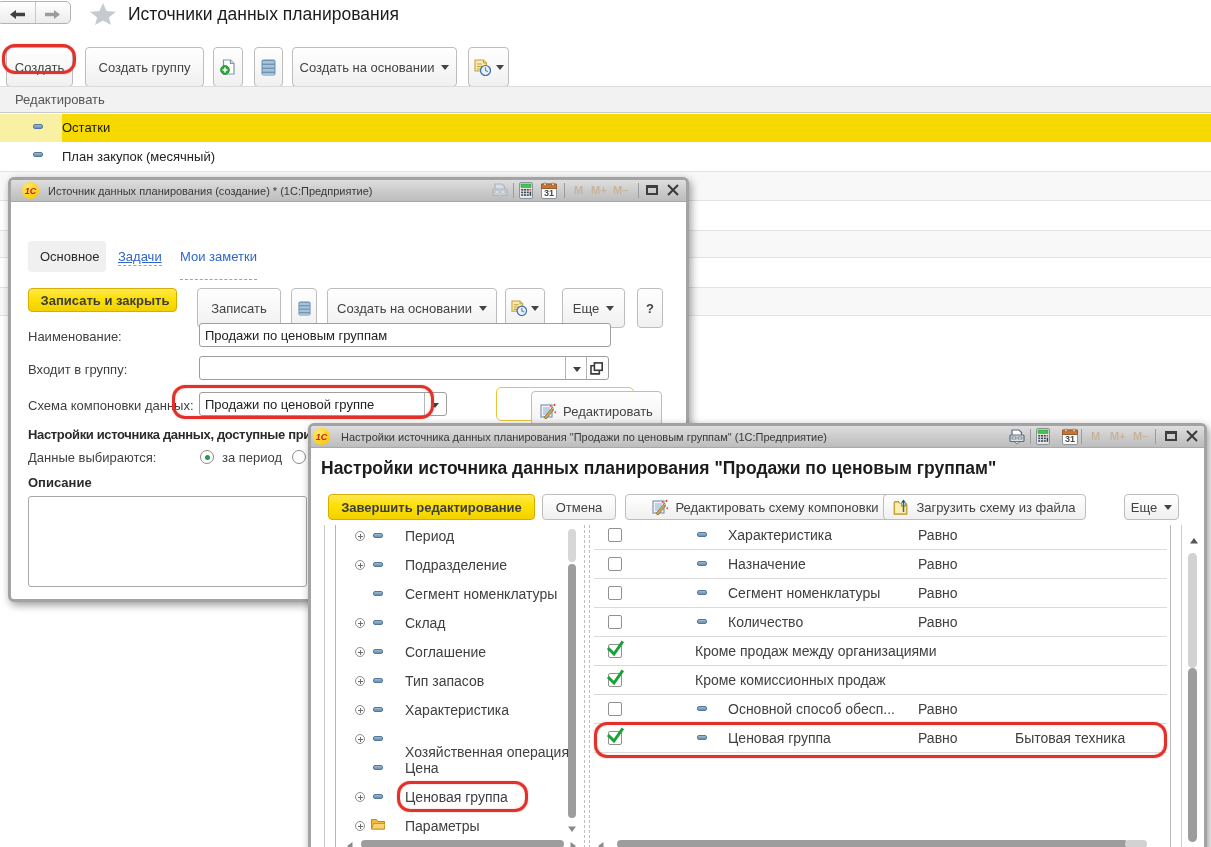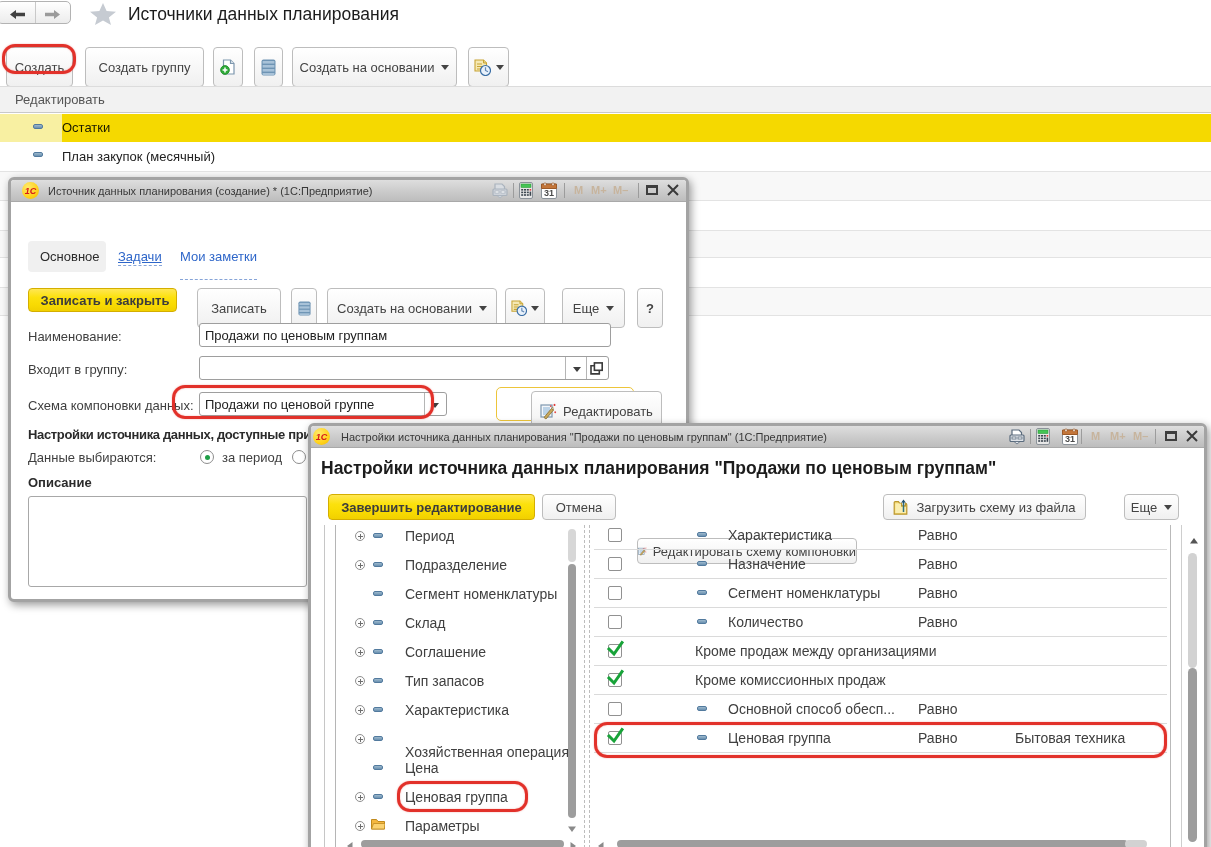--- a/index.html
+++ b/index.html
@@ -268,21 +268,21 @@
       <div class="tsep" style="left:844px;"></div>
       <div class="abs" style="left:854px; top:5px; width:12px; height:10px; border:2px solid #3e3e3e; border-top-width:3px;"></div>
       <svg class="abs" style="left:875px; top:4px;" width="12" height="12" viewBox="0 0 12 12">
           <path d="M1 1 L11 11 M11 1 L1 11" stroke="#3a3a3a" stroke-width="2"></path>
         </svg>
     </div>
     <div class="abs" style="left:10px; top:32px; font-size:17.5px; font-weight:bold; color:#1c1c1c;">Настройки источника данных планирования "Продажи по ценовым группам"</div>
 
     <div class="yellowbtn" style="left:17px; top:68px; width:207px; height:26px;">Завершить редактирование</div>
     <div class="btn" style="left:231px; top:68px; width:74px; height:26px;">Отмена</div>
-    <div class="btn" style="left:326px; top:68px; width:220px; height:26px;margin-top:44px;">
+    <div class="btn" style="left:314px; top:68px; width:281px; height:26px;">
       <svg width="17" height="17" viewBox="0 0 17 17" style="margin-right:6px;">
           <rect x="1" y="2" width="11" height="12" fill="#f2f6fa" stroke="#7d97ae" stroke-width="1.2"></rect>
           <path d="M3 5 H10 M3 7 H10 M3 9 H10 M3 11 H8" stroke="#86b0d4" stroke-width="1"></path>
           <path d="M4 14.5 L11.5 5.5 L13.5 7 L6 16 Z" fill="#c9a95c" stroke="#8a6d2f" stroke-width="0.8"></path>
           <path d="M11.5 5.5 L13.5 7 L12.8 3.8 Z" fill="#e8e2d2" stroke="#8a6d2f" stroke-width="0.6"></path>
           <path d="M10.2 2.6 l1 1 m-1 0 l1 -1" stroke="#e03a3a" stroke-width="1.1"></path>
           <path d="M13.8 1.2 l1.4 1.4 m-1.4 0 l1.4 -1.4" stroke="#e03a3a" stroke-width="1.3"></path>
           <path d="M14.6 8.6 l1.2 1.2 m-1.2 0 l1.2 -1.2" stroke="#e03a3a" stroke-width="1.2"></path>
         </svg>
       Редактировать схему компоновки</div>

